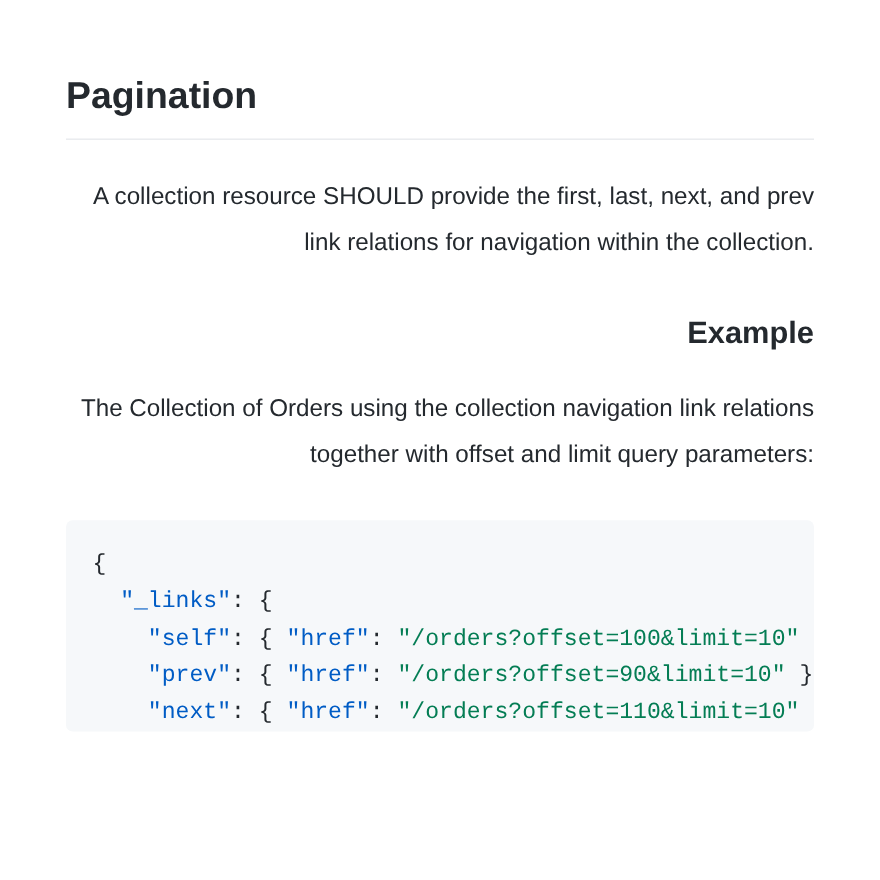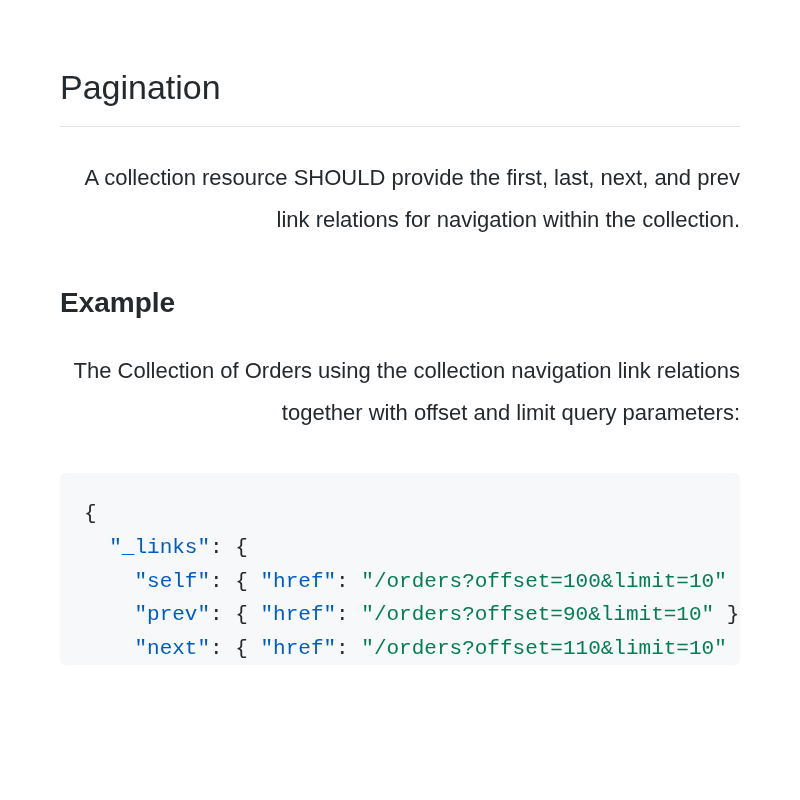--- a/index.html
+++ b/index.html
@@ -13,35 +13,36 @@
       background: #ffffff;
       padding: 60px 60px 0 60px;
       font-size: 22px;
       line-height: 1.6;
       overflow: hidden;
       width: 800px;
       height: 800px;
     }
     h2 {
       font-size: 34px;
-      font-weight: 400;
+      font-weight: 700;
       padding-bottom: 12px;
       border-bottom: 1px solid #e1e4e8;
       margin-bottom: 30px;
     }
     p {
       margin-bottom: 40px;
       line-height: 1.9;
       text-align: right;
     }
     h3 {
       font-size: 28px;
       font-weight: 600;
       margin-top: 30px;
       margin-bottom: 24px;
+      text-align: right;
     }
     pre {
       background: #f6f8fa;
       border-radius: 6px;
       padding: 24px 24px 0 24px;
       font-family: "SFMono-Regular", Consolas, "Liberation Mono", Menlo, monospace;
       font-size: 21px;
       line-height: 1.6;
       overflow: hidden;
       white-space: pre;

